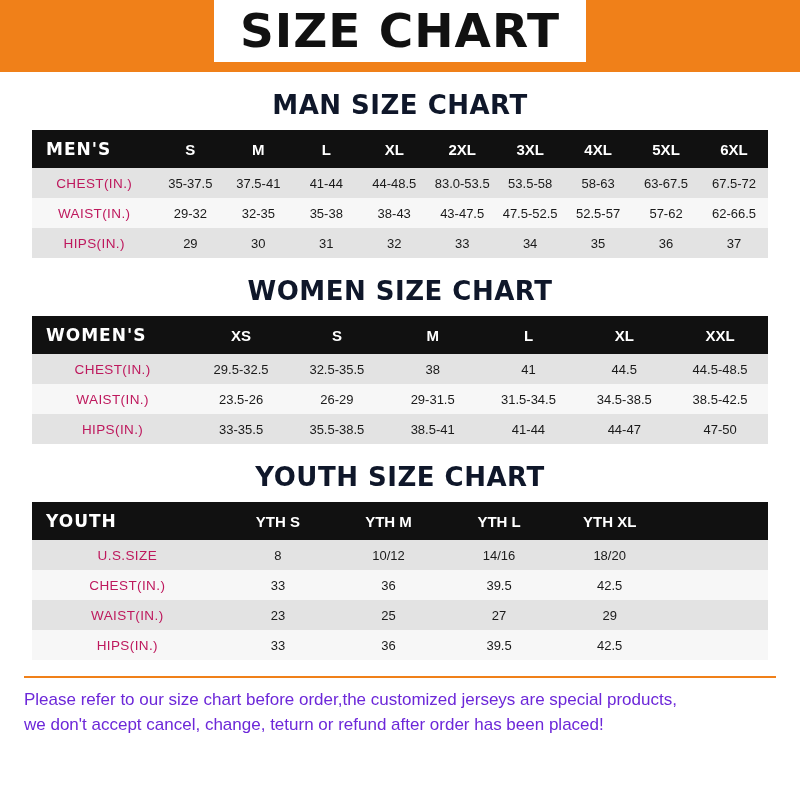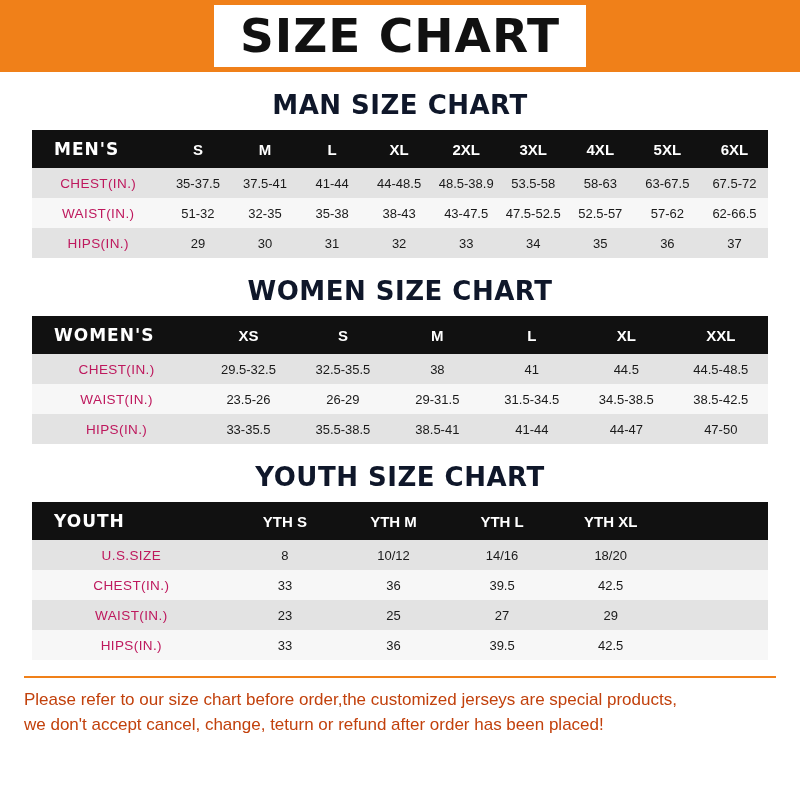--- a/index.html
+++ b/index.html
@@ -18,21 +18,20 @@
     width: 800px;
     height: 800px;
     background: #ffffff;
     box-sizing: border-box;
   }
   .header-band {
     position: relative;
     height: 72px;
     background: #f08019;
     display: flex;
-    align-items: center;
     justify-content: center;
   }
   .header-band .side {
     position: absolute;
     top: 0;
     bottom: 0;
     width: 132px;
     background: #f08019;
   }
   .header-title {
@@ -78,21 +77,21 @@
   }
   table.size-table thead th {
     background: #111111;
     color: #ffffff;
     font-weight: bold;
     font-size: 15px;
     height: 38px;
   }
   table.size-table thead th.rowhead {
     text-align: left;
-    padding-left: 22px;
+    padding-left: 14px;
     font-family: "DejaVu Sans", sans-serif;
     letter-spacing: 1px;
     font-size: 17px;
   }
   table.size-table tbody tr.odd td {
     background: #e3e3e3;
   }
   table.size-table tbody tr.even td {
     background: #f7f7f7;
   }
@@ -102,21 +101,21 @@
     letter-spacing: 0.4px;
     font-family: "Liberation Sans", sans-serif;
   }
   .men-table thead th.rowhead { font-size: 18px; }
   .women-table thead th.rowhead { font-size: 18px; }
   .youth-table thead th.rowhead { font-size: 18px; }
   .footer-note {
     margin: 16px 24px 0 24px;
     border-top: 2px solid #f08019;
     padding-top: 10px;
-    color: #c2410c;
+    color: #6d28d9;
     font-size: 17px;
     line-height: 1.45;
     font-family: "Liberation Sans", sans-serif;
   }
   .footer-note div { white-space: nowrap; }
 </style>
 </head>
 <body>
 
 <div class="page">
@@ -144,29 +143,29 @@
           <th>6XL</th>
         </tr>
       </thead>
       <tbody>
         <tr class="odd">
           <td class="rowhead">CHEST(IN.)</td>
           <td>35-37.5</td>
           <td>37.5-41</td>
           <td>41-44</td>
           <td>44-48.5</td>
-          <td>48.5-38.9</td>
+          <td>83.0-53.5</td>
           <td>53.5-58</td>
           <td>58-63</td>
           <td>63-67.5</td>
           <td>67.5-72</td>
         </tr>
         <tr class="even">
           <td class="rowhead">WAIST(IN.)</td>
-          <td>51-32</td>
+          <td>29-32</td>
           <td>32-35</td>
           <td>35-38</td>
           <td>38-43</td>
           <td>43-47.5</td>
           <td>47.5-52.5</td>
           <td>52.5-57</td>
           <td>57-62</td>
           <td>62-66.5</td>
         </tr>
         <tr class="odd">

